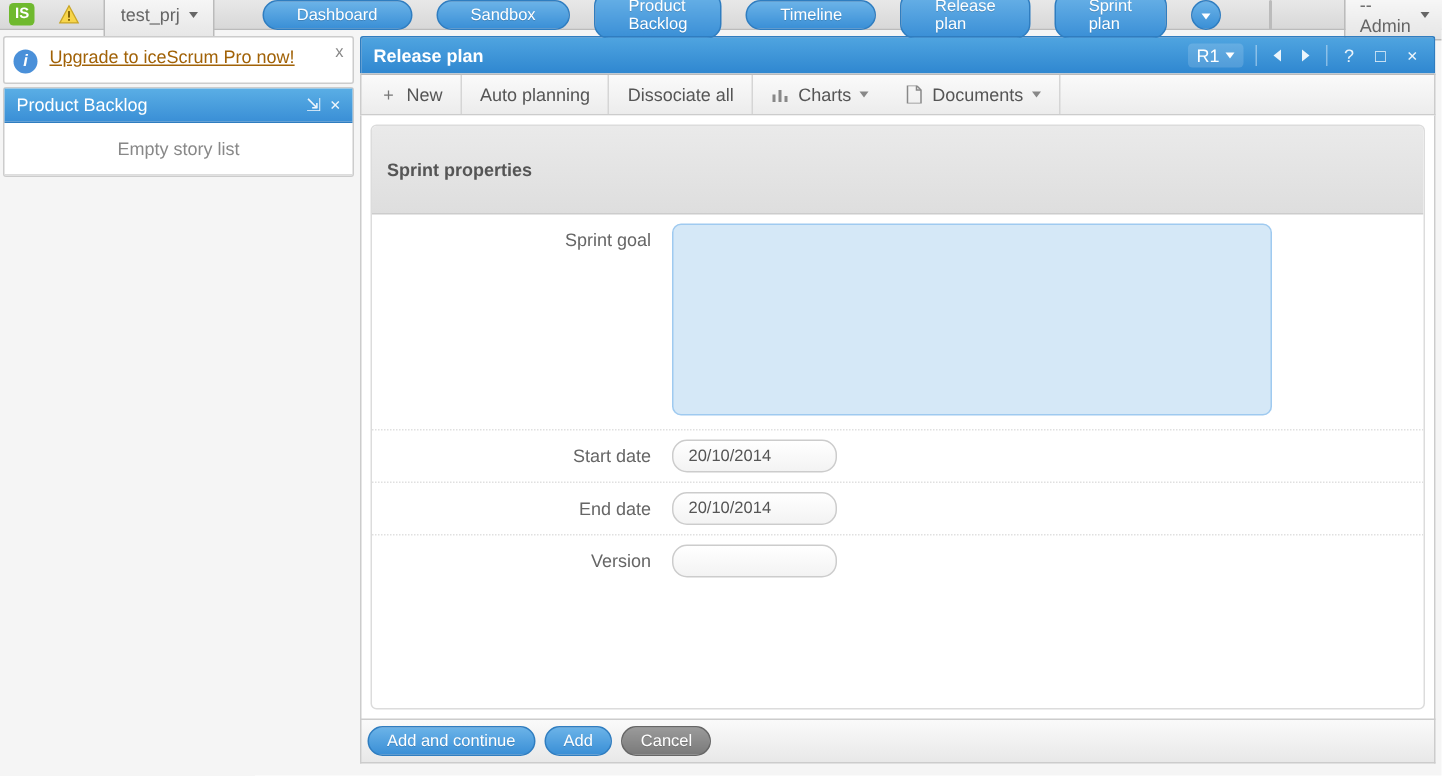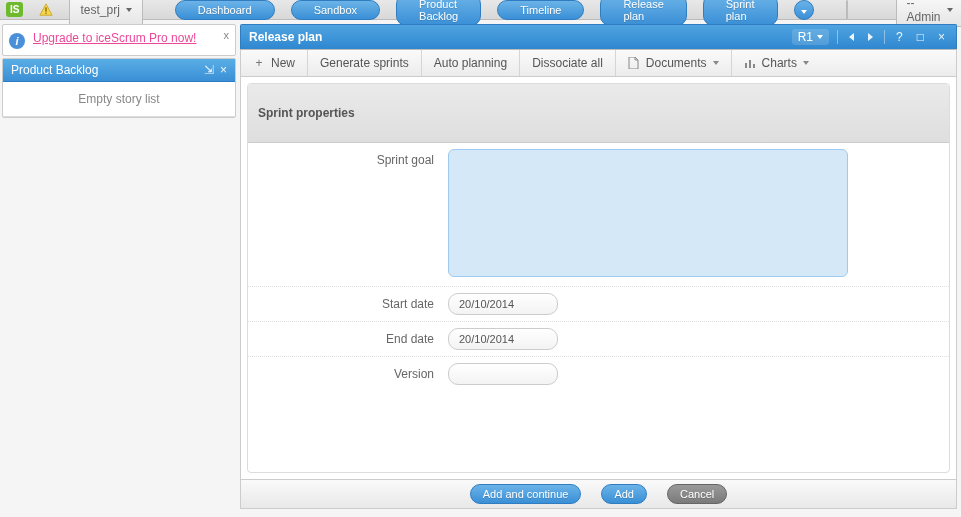--- a/index.html
+++ b/index.html
@@ -16,21 +16,21 @@
     .avatar { width: 20px; height: 20px; background: #ddd; border: 1px solid #bbb; border-radius: 2px; display: inline-block; }
     .admin-btn { background: linear-gradient(#fafafa, #e5e5e5); border: 1px solid #bbb; border-radius: 3px; padding: 2px 10px; color: #666; cursor: pointer; display: flex; align-items: center; gap: 6px; margin-left: 32px; }
 
     .content-area { display: flex; height: calc(100% - 28px); }
 
     
     .leftcol { width: 238px; padding: 4px 2px 0 2px; display: flex; flex-direction: column; gap: 2px; }
     .info-box { background: #fff; border: 1px solid #ccc; border-radius: 2px; padding: 6px 10px 6px 6px; display: flex; align-items: flex-start; gap: 8px; position: relative; }
     .info-box .close-x { position: absolute; right: 6px; top: 4px; color: #888; cursor: pointer; font-size: 11px; }
     .info-icon { width: 16px; height: 16px; background: #4a90d9; border-radius: 50%; color: #fff; display: flex; align-items: center; justify-content: center; font-size: 11px; font-weight: bold; font-style: italic; margin-top: 2px; }
-    .info-text a { color: #ec4899; text-decoration: underline; }
+    .info-text a { color: #a16207; text-decoration: underline; }
 
     .panel { border: 1px solid #ccc; border-radius: 2px; background: #fff; }
     .panel-head { background: linear-gradient(#5aaee5, #3a8fd6); color: #fff; padding: 4px 8px; font-size: 12px; display: flex; align-items: center; gap: 6px; border-bottom: 1px solid #2f7dc0; }
     .panel-head-title { flex: 1; }
     .panel-head-icn { cursor: pointer; opacity: .9; font-size: 12px; }
     .panel-body-center { text-align: center; padding: 10px; color: #888; border-bottom: 1px solid #ddd; }
 
     
     .main { flex: 1; padding: 4px 4px 0 2px; display: flex; flex-direction: column; min-width: 0; }
     .win-head { background: linear-gradient(#4fa4e0, #2f87d0); color: #fff; border: 1px solid #2f7dc0; border-bottom: none; padding: 4px 8px; display: flex; align-items: center; gap: 8px; border-radius: 2px 2px 0 0; }
@@ -47,21 +47,21 @@
     .form-panel { background: #fff; border: 1px solid #dcdcdc; border-radius: 4px; flex: 1; display: flex; flex-direction: column; overflow: hidden; }
     .form-panel-head { background: linear-gradient(#eaeaea, #dedede); border-bottom: 1px solid #ccc; padding: 22px 10px; font-weight: bold; color: #555; }
     .form-body { flex: 1; overflow: auto; }
     .form-row { display: flex; padding: 6px 10px; border-bottom: 1px dotted #e0e0e0; }
     .form-row.last { border-bottom: none; }
     .form-label { width: 190px; text-align: right; padding-right: 14px; color: #666; padding-top: 4px; }
     .form-ctrl { flex: 1; }
     .goal-textarea { width: 400px; height: 128px; background: #d5e8f7; border: 1px solid #9fcaf0; border-radius: 6px; padding: 6px 8px; font-family: inherit; font-size: 12px; resize: none; outline: none; }
     .std-input { width: 110px; height: 22px; background: linear-gradient(#fff,#f3f3f3); border: 1px solid #ccc; border-radius: 10px; padding: 0 10px; font-size: 11px; color: #555; outline: none; }
 
-    .win-footer { background: linear-gradient(#fafafa,#e8e8e8); border: 1px solid #ccc; border-top: none; padding: 4px; display: flex; justify-content: center; gap: 20px; }
+    .win-footer { background: linear-gradient(#fafafa,#e8e8e8); border: 1px solid #ccc; border-top: none; padding: 4px; display: flex; gap: 6px; }
     .pill-btn { border-radius: 10px; padding: 3px 12px; font-size: 11px; cursor: pointer; border: 1px solid; text-shadow: 0 1px 0 rgba(0,0,0,.15); }
     .pill-primary { background: linear-gradient(#6bb3e8,#3a8fd6); color: #fff; border-color: #2f7dc0; }
     .pill-grey { background: linear-gradient(#9a9a9a,#7a7a7a); color: #fff; border-color: #666; }
 
     .caret { display:inline-block; width:0; height:0; border-left:4px solid transparent; border-right:4px solid transparent; border-top:5px solid currentColor; }
     .caret-sm { border-left-width:3px; border-right-width:3px; border-top-width:4px; }
     .tri-left { display:inline-block; width:0; height:0; border-top:4px solid transparent; border-bottom:4px solid transparent; border-right:5px solid currentColor; }
     .tri-right { display:inline-block; width:0; height:0; border-top:4px solid transparent; border-bottom:4px solid transparent; border-left:5px solid currentColor; }
   </style>
 </head>
@@ -132,49 +132,46 @@
       <span class="win-head-ctl">□</span>
       <span class="win-head-ctl">×</span>
     </div>
 
     <div class="toolbar">
       <div class="tb-btn">
         <span class="tb-ico">+</span>
         <span>New</span>
       </div>
       <div class="tb-btn">
-        <span>Generate sprints</span>
-      </div>
-      <div class="tb-btn">
         <span>Auto planning</span>
       </div>
       <div class="tb-btn">
         <span>Dissociate all</span>
-      </div>
-      <div class="tb-btn">
-        <span class="tb-ico">
-          <svg width="11" height="12" viewBox="0 0 11 12">
-              <path d="M1 0h6l3 3v9H1z" fill="none" stroke="#888"></path>
-              <path d="M7 0v3h3" fill="none" stroke="#888"></path>
-            </svg>
-        </span>
-        <span>Documents</span>
-        <span class="caret caret-sm" style="color:#888"></span>
       </div>
       <div class="tb-btn" style="border-right:none">
         <span class="tb-ico">
           <svg width="12" height="11" viewBox="0 0 12 11">
               <rect x="1" y="5" width="2" height="5" fill="#888"></rect>
               <rect x="5" y="2" width="2" height="8" fill="#888"></rect>
               <rect x="9" y="6" width="2" height="4" fill="#888"></rect>
             </svg>
         </span>
         <span>Charts</span>
         <span class="caret caret-sm" style="color:#888"></span>
       </div>
+      <div class="tb-btn">
+        <span class="tb-ico">
+          <svg width="11" height="12" viewBox="0 0 11 12">
+              <path d="M1 0h6l3 3v9H1z" fill="none" stroke="#888"></path>
+              <path d="M7 0v3h3" fill="none" stroke="#888"></path>
+            </svg>
+        </span>
+        <span>Documents</span>
+        <span class="caret caret-sm" style="color:#888"></span>
+      </div>
     </div>
 
     <div class="win-body">
       <div class="form-panel">
         <div class="form-panel-head">Sprint properties</div>
         <div class="form-body">
           <div class="form-row">
             <div class="form-label">Sprint goal</div>
             <div class="form-ctrl">
               <textarea class="goal-textarea" style=""></textarea>

